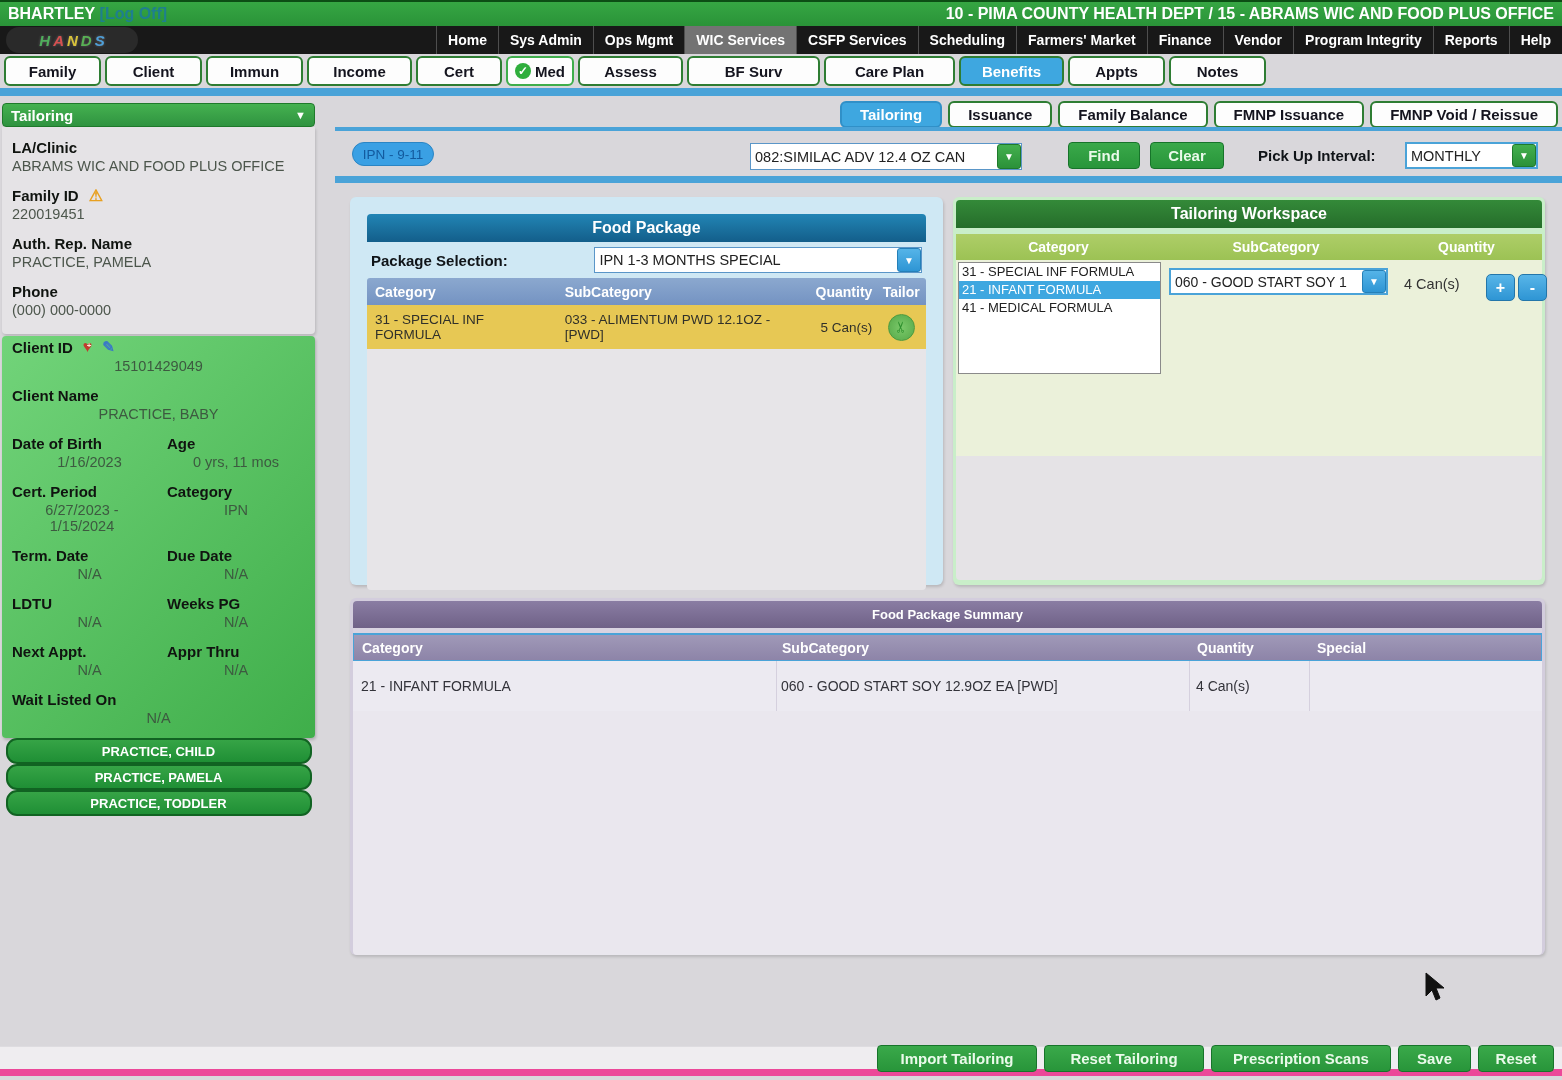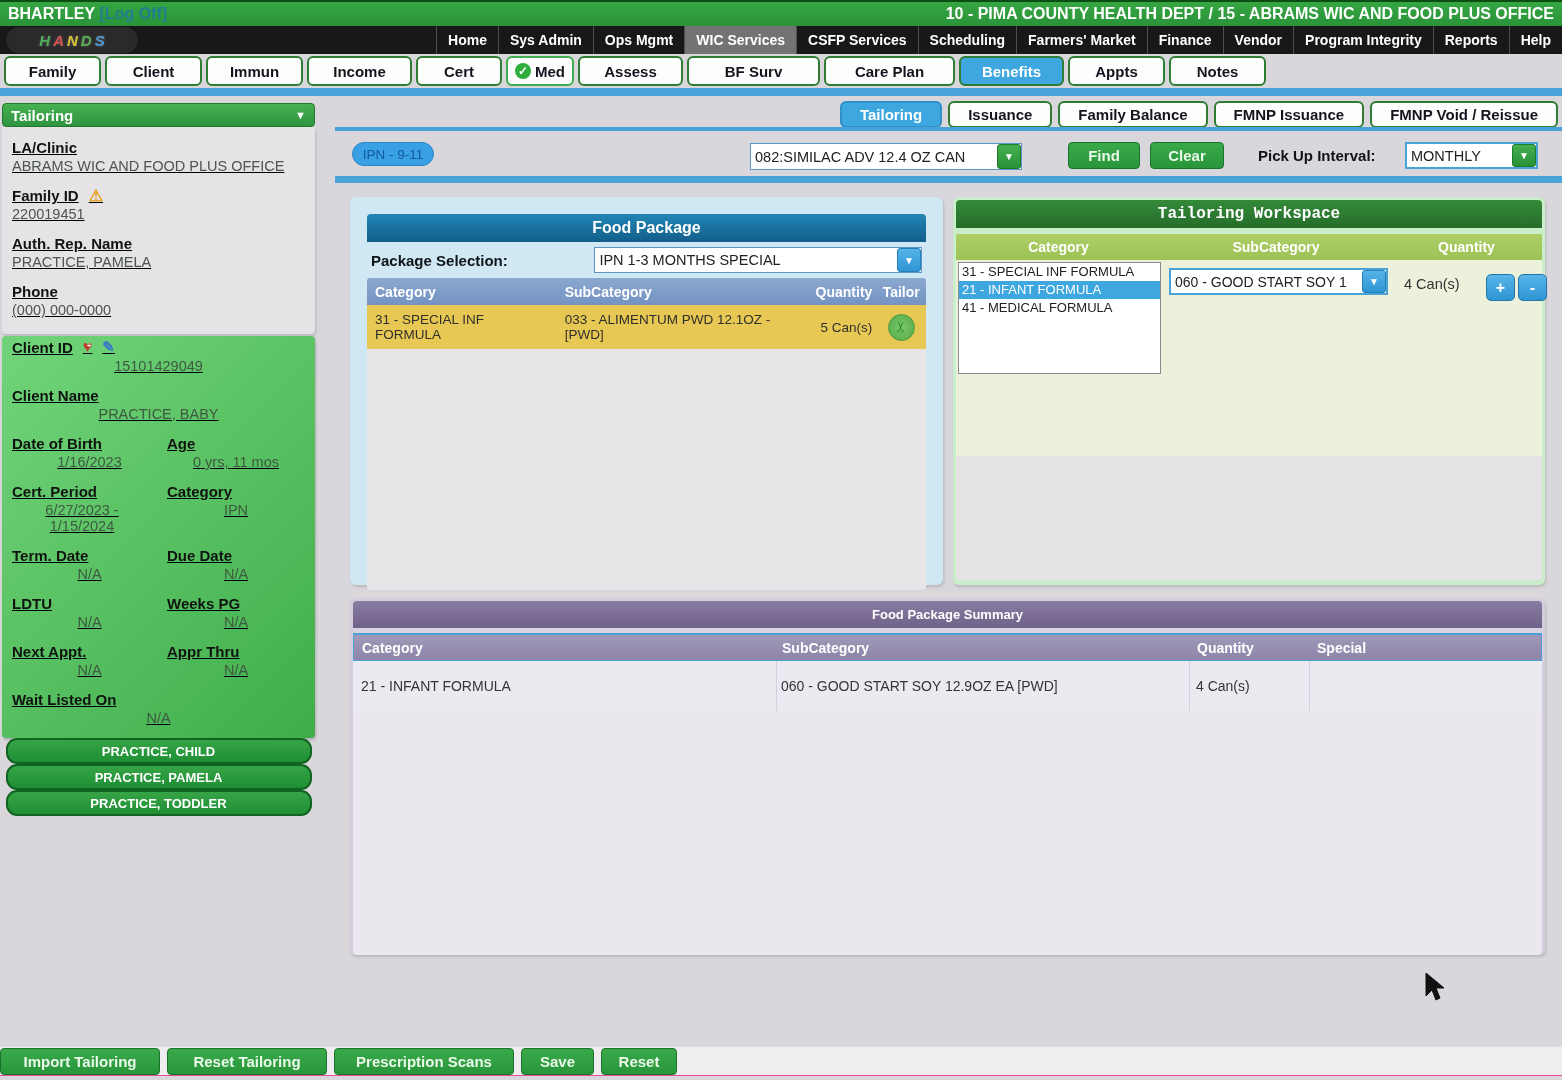--- a/index.html
+++ b/index.html
@@ -44,21 +44,21 @@
   .subline { position:absolute; left:335px; top:127px; width:1227px; height:4px; background:#4aa3d8; }
 
   
   .sidebar { position:absolute; left:2px; top:103px; width:313px; }
   .sb-header { height:24px; background:linear-gradient(#45b150,#2f9340); border:1px solid #1f7a2b; border-radius:4px;
     display:flex; align-items:center; justify-content:space-between; padding:0 8px; color:#fff; font-weight:bold; font-size:15px; }
   .sb-header .arr { font-size:11px; cursor:pointer; }
   .sb-gray { background:#e5e3e6; border-radius:0 0 4px 4px; padding:12px 10px 14px 10px; box-shadow:1px 2px 3px rgba(0,0,0,.15); }
   .sb-green { margin-top:2px; background:linear-gradient(135deg,#72d47a,#3fae4a); border-radius:4px;
     padding:2px 10px 12px 10px; box-shadow:1px 2px 3px rgba(0,0,0,.2);text-align:center; }
-  .fld { margin-bottom:13px;text-decoration:underline; }
+  .fld { margin-bottom:13px; }
   .fld .lab { font-weight:bold; font-size:15px; color:#101410; display:flex; align-items:center; gap:10px; }
   .fld .val { font-size:14.5px; color:#4c564c; margin-top:2px; }
   .sb-green .fld .val { color:#3d5a40; }
   .fld2 { display:grid; grid-template-columns:155px 1fr; }
   .warn-icon { color:#e8a020; font-size:16px; line-height:1; }
   .heart-icon { color:#c23b2e; font-size:16px; position:relative; line-height:1; cursor:pointer; }
   .heart-icon i { position:absolute; left:4px; top:3px; font-style:normal; color:#ffe9d8; font-size:8px; font-weight:bold; }
   .pencil-icon { color:#3a78c8; font-size:15px; display:inline-block; transform:rotate(0deg); cursor:pointer; }
   .member-btn { width:306px; height:26px; margin:0 auto 0 auto; display:flex; align-items:center; justify-content:center;
     background:linear-gradient(#36a446,#1f8f35); border:2px solid #116322; border-radius:11px;
@@ -101,21 +101,21 @@
   .c-tail { width:52px; display:flex; justify-content:center; }
   .scissors { width:27px; height:27px; border-radius:50%; background:radial-gradient(#7bc96a,#55a848);
     border:1px solid #4c9a40; display:flex; align-items:center; justify-content:center; cursor:pointer; }
   .scissors span { color:#2d8f2d; font-size:15px; transform:rotate(-90deg); }
   .fp-fill { background:#e7e5e8; height:241px; border-radius:0 0 4px 4px; }
 
   
   .panel-ws { position:absolute; left:953px; top:197px; width:592px; height:388px;
     background:#c9eec9; border-radius:6px; padding:3px; box-shadow:1px 2px 3px rgba(0,0,0,.15); }
   .ws-head { height:28px; background:linear-gradient(#348a39,#256d2a); border-radius:4px 4px 0 0;
-    color:#fff; font-weight:bold; font-size:16px; display:flex; align-items:center; justify-content:center;font-family:Liberation Mono, monospace; }
+    color:#fff; font-weight:bold; font-size:16px; display:flex; align-items:center; justify-content:center; }
   .ws-thead { height:26px; margin-top:6px; background:linear-gradient(#aece68,#9cc254); display:flex; align-items:center;
     color:#fff; font-weight:bold; font-size:14px; }
   .ws-thead div { text-align:center; }
   .w-cat { width:205px; } .w-sub { width:230px; } .w-qty { flex:1; }
   .ws-body { position:relative; background:#ebf1da; height:196px; }
   .ws-list { position:absolute; left:2px; top:2px; width:203px; height:112px; background:#fff;
     border:1px solid #8a8a8a; overflow:hidden; font-size:13px; color:#222; }
   .ws-list .item { height:18px; line-height:18px; padding:0 3px; white-space:nowrap; overflow:hidden; cursor:pointer; }
   .ws-list .item.sel { background:#3ea7e0; color:#fff; }
   .dd-sub { position:absolute; left:213px; top:8px; width:219px; height:27px; border:2px solid #4aa3d8; font-size:14px; }
@@ -139,22 +139,22 @@
   .s-spec { flex:1; padding-left:6px; }
   .sum-row { min-height:50px; background:#eceaf1; display:flex; align-items:stretch; font-size:14px; color:#33333a; }
   .sum-row > div { border-right:1px solid #d5d0de; display:flex; align-items:center; }
   .sum-row .s-spec { flex-direction:column; align-items:flex-start; justify-content:flex-start; padding-top:2px; border-right:none; }
   .appr-lab { font-weight:bold; font-size:14px; color:#101418; }
   .appr-input { width:175px; height:23px; border:2px solid #4aa3d8; background:#fff; margin-top:2px; outline:none; }
   .sum-fill { background:#eae7ee; height:244px; border-radius:0 0 4px 4px; }
 
   
   .footer { position:absolute; left:0; top:1046px; width:1562px; height:30px; background:#efedf0;
-    border-top:1px solid #dedce0; border-bottom:1px solid #ec4899;
-    display:flex; align-items:center; gap:7px; padding-right:8px; }
+    border-top:1px solid #dedce0; border-bottom:7px solid #ec4899;
+    display:flex; justify-content:flex-end; align-items:center; gap:7px; padding-right:8px; }
   .footer .gbtn { position:static; height:27px; font-size:15px; }
   .fb1{width:160px;} .fb2{width:160px;} .fb3{width:180px;} .fb4{width:73px;} .fb5{width:76px;}
 
   .cursor { position:absolute; left:1424px; top:972px; width:22px; height:30px; pointer-events:none; z-index:99; }
 </style>
 </head>
 <body>
 
 <div class="titlebar">
   <div>

